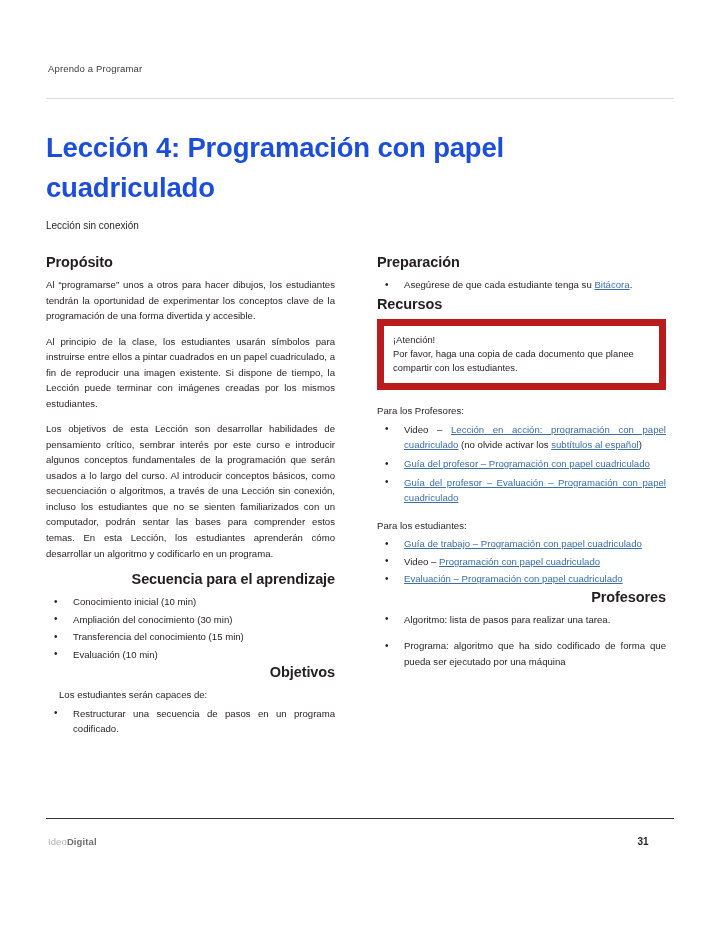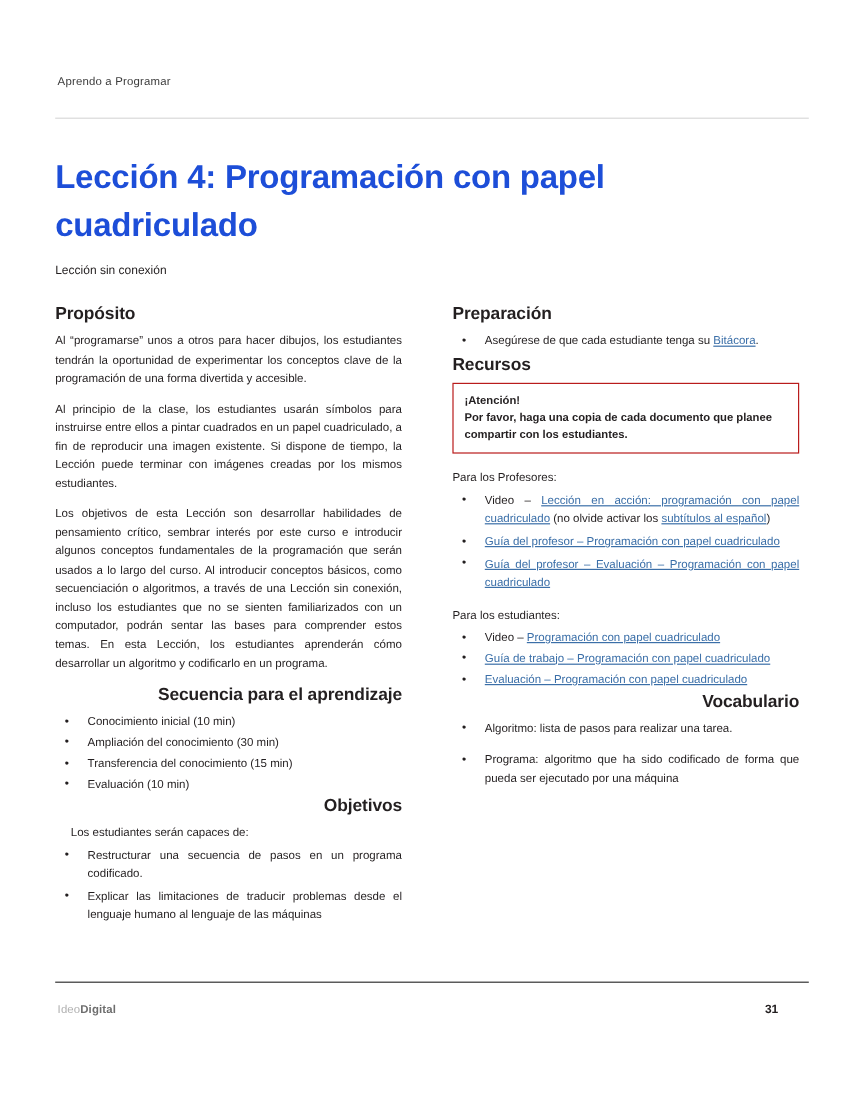--- a/index.html
+++ b/index.html
@@ -125,28 +125,27 @@
   .plain-line {
     font-size: 9.6px;
     line-height: 1.62;
     margin: 0 0 3px 0;
     color: #231f20;
   }
   .spacer-sm { height: 9px; }
 
   
   .callout {
-    border: 1px solid #b91c1c;
+    border: 7px solid #b91c1c;
     background: #ffffff;
     padding: 7px 9px 8px 9px;
     margin: 6px 0 13px 0;
     font-size: 9.4px;
     line-height: 1.52;
     color: #231f20;
-    font-weight: bold;
   }
 
   a.lnk, .lnk {
     color: #3b6fa8;
     text-decoration: underline;
     text-underline-offset: 1px;
   }
 
   .bold { font-weight: normal; }
 
@@ -202,21 +201,20 @@
       <li>Conocimiento inicial (10 min)</li>
       <li>Ampliación del conocimiento (30 min)</li>
       <li>Transferencia del conocimiento (15 min)</li>
       <li>Evaluación (10 min)</li>
     </ul>
 
     <h2 class="sec sec-gap">Objetivos</h2>
     <div class="lead-line">Los estudiantes serán capaces de:</div>
     <ul class="bl">
       <li>Restructurar una secuencia de pasos en un programa codificado.</li>
-      <li>Explicar las limitaciones de traducir problemas desde el lenguaje humano al lenguaje de las máquinas</li>
     </ul>
 
   </div>
 
   <div class="col col-right">
 
     <h2 class="sec">Preparación</h2>
     <ul class="bl">
       <li><span>Asegúrese de que cada estudiante tenga su </span><a class="lnk" href="#">Bitácora</a><span>.</span></li>
     </ul>
@@ -232,26 +230,26 @@
     <ul class="bl">
       <li><span>Video – </span><a class="lnk" href="#">Lección en acción: programación con papel cuadriculado</a><span> (no olvide activar los </span><a class="lnk" href="#">subtítulos al español</a><span>)</span></li>
       <li><a class="lnk" href="#">Guía del profesor – Programación con papel cuadriculado</a></li>
       <li><a class="lnk" href="#">Guía del profesor – Evaluación – Programación con papel cuadriculado</a></li>
     </ul>
 
     <div class="spacer-sm"></div>
 
     <div class="plain-line">Para los estudiantes:</div>
     <ul class="bl tight">
+      <li><a class="lnk" href="#">Guía de trabajo – Programación con papel cuadriculado</a></li>
       <li><span>Video – </span><a class="lnk" href="#">Programación con papel cuadriculado</a></li>
-      <li><a class="lnk" href="#">Guía de trabajo – Programación con papel cuadriculado</a></li>
       <li><a class="lnk" href="#">Evaluación – Programación con papel cuadriculado</a></li>
     </ul>
 
-    <h2 class="sec sec-gap">Vocabulario</h2>
+    <h2 class="sec sec-gap">Profesores</h2>
     <ul class="bl spaced">
       <li><span class="bold">Algoritmo:</span><span> lista de pasos para realizar una tarea.</span></li>
       <li><span class="bold">Programa:</span><span> algoritmo que ha sido codificado de forma que pueda ser ejecutado por una máquina</span></li>
     </ul>
 
   </div>
 
   <div class="rule-bottom"></div>
   <div class="footer-logo">
     <span class="lt">Ideo</span><span class="dk">Digital</span>

